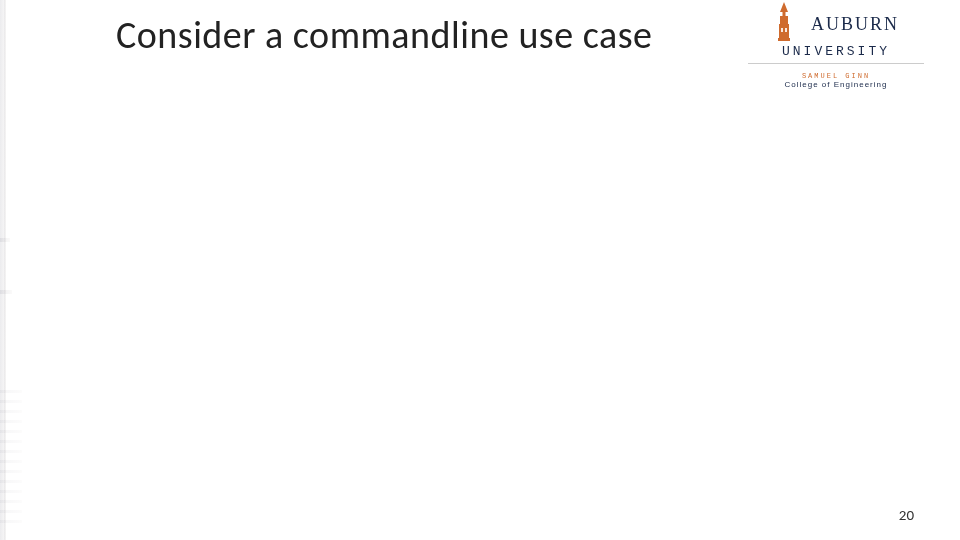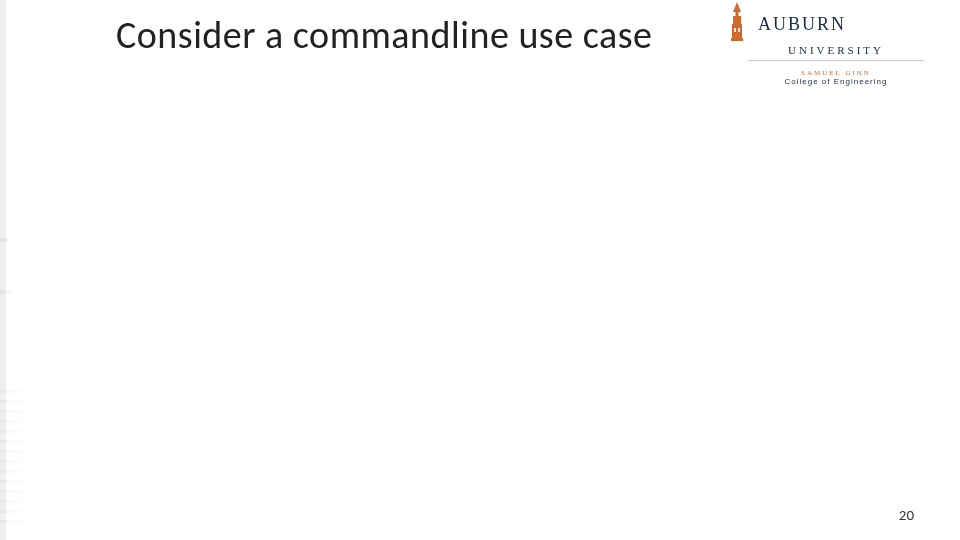--- a/index.html
+++ b/index.html
@@ -2,25 +2,25 @@
 <html><head>
 <meta charset="utf-8">
 <style>
   html,body{margin:0;padding:0;width:960px;height:540px;background:#fff;font-family:"Calibri","Segoe UI",Arial,sans-serif;overflow:hidden;position:relative}
   .slide{position:relative;width:960px;height:540px}
   .left-deco{position:absolute;left:0;top:0;width:24px;height:540px}
   .left-deco .bar{position:absolute;background:linear-gradient(to right,rgba(100,100,120,0.25),rgba(120,100,90,0.08));}
   .title{position:absolute;left:116px;top:12px;font-size:38px;color:#222;letter-spacing:0.5px}
   .logo-wrap{position:absolute;right:14px;top:4px;width:220px;text-align:center}
   .tower{display:inline-block;vertical-align:middle}
-  .brand-row{display:flex;align-items:center;gap:10px;margin-top:-2px}
+  .brand-row{display:flex;align-items:center;justify-content:center;gap:16px;margin-top:-2px}
   .brand{font-family:Georgia,"Times New Roman",serif;font-size:18px;letter-spacing:2px;color:#1b2a4a}
-  .univ{font-family:Liberation Serif, serif;font-size:11px;letter-spacing:3px;color:#1b2a4a;margin-top:-2px}
+  .univ{font-family:Liberation Mono, monospace;font-size:13px;letter-spacing:3px;color:#1b2a4a;margin-top:-2px}
   .hr{border:0;border-top:1px solid #ccc;margin:4px 22px}
-  .college-top{font-family:Liberation Serif, serif;font-size:7px;letter-spacing:2px;color:#cf6b2e;margin-top:8px}
+  .college-top{font-family:Liberation Mono, monospace;font-size:7px;letter-spacing:2px;color:#cf6b2e;margin-top:8px}
   .college-bot{font-family:Liberation Sans, sans-serif;font-size:8px;letter-spacing:1px;color:#1b2a4a}
   .pagenum{position:absolute;right:46px;bottom:16px;font-size:15px;color:#333}
 </style>
 </head>
 <body>
 
 <div class="slide">
 
   <div class="left-deco">
     <div class="bar" style="left:0;top:0;width:6px;height:540px;opacity:.5"></div>

